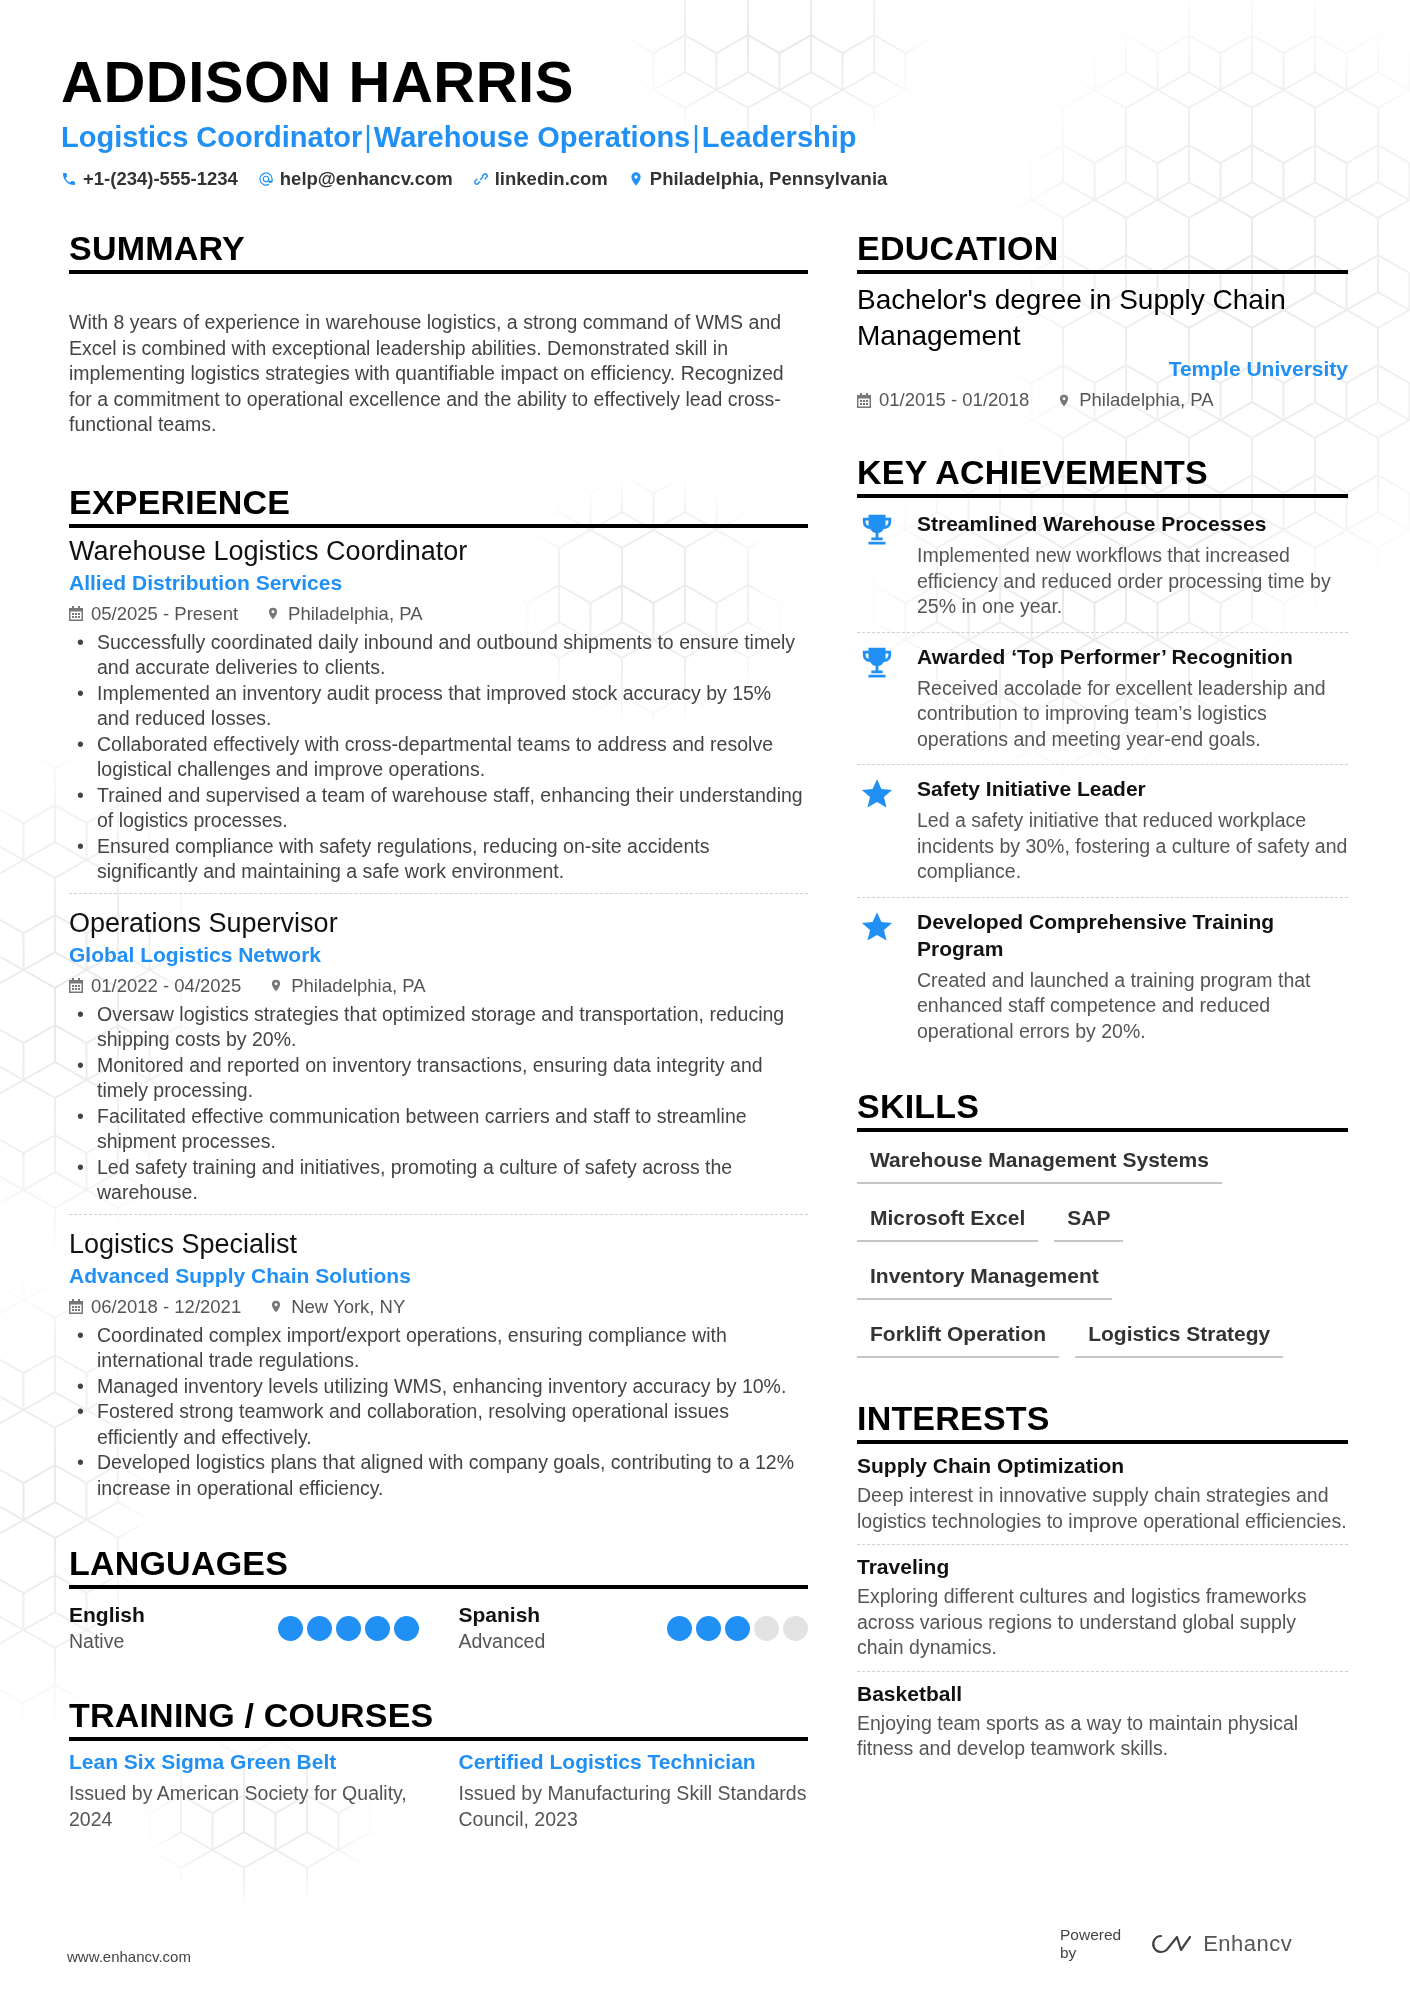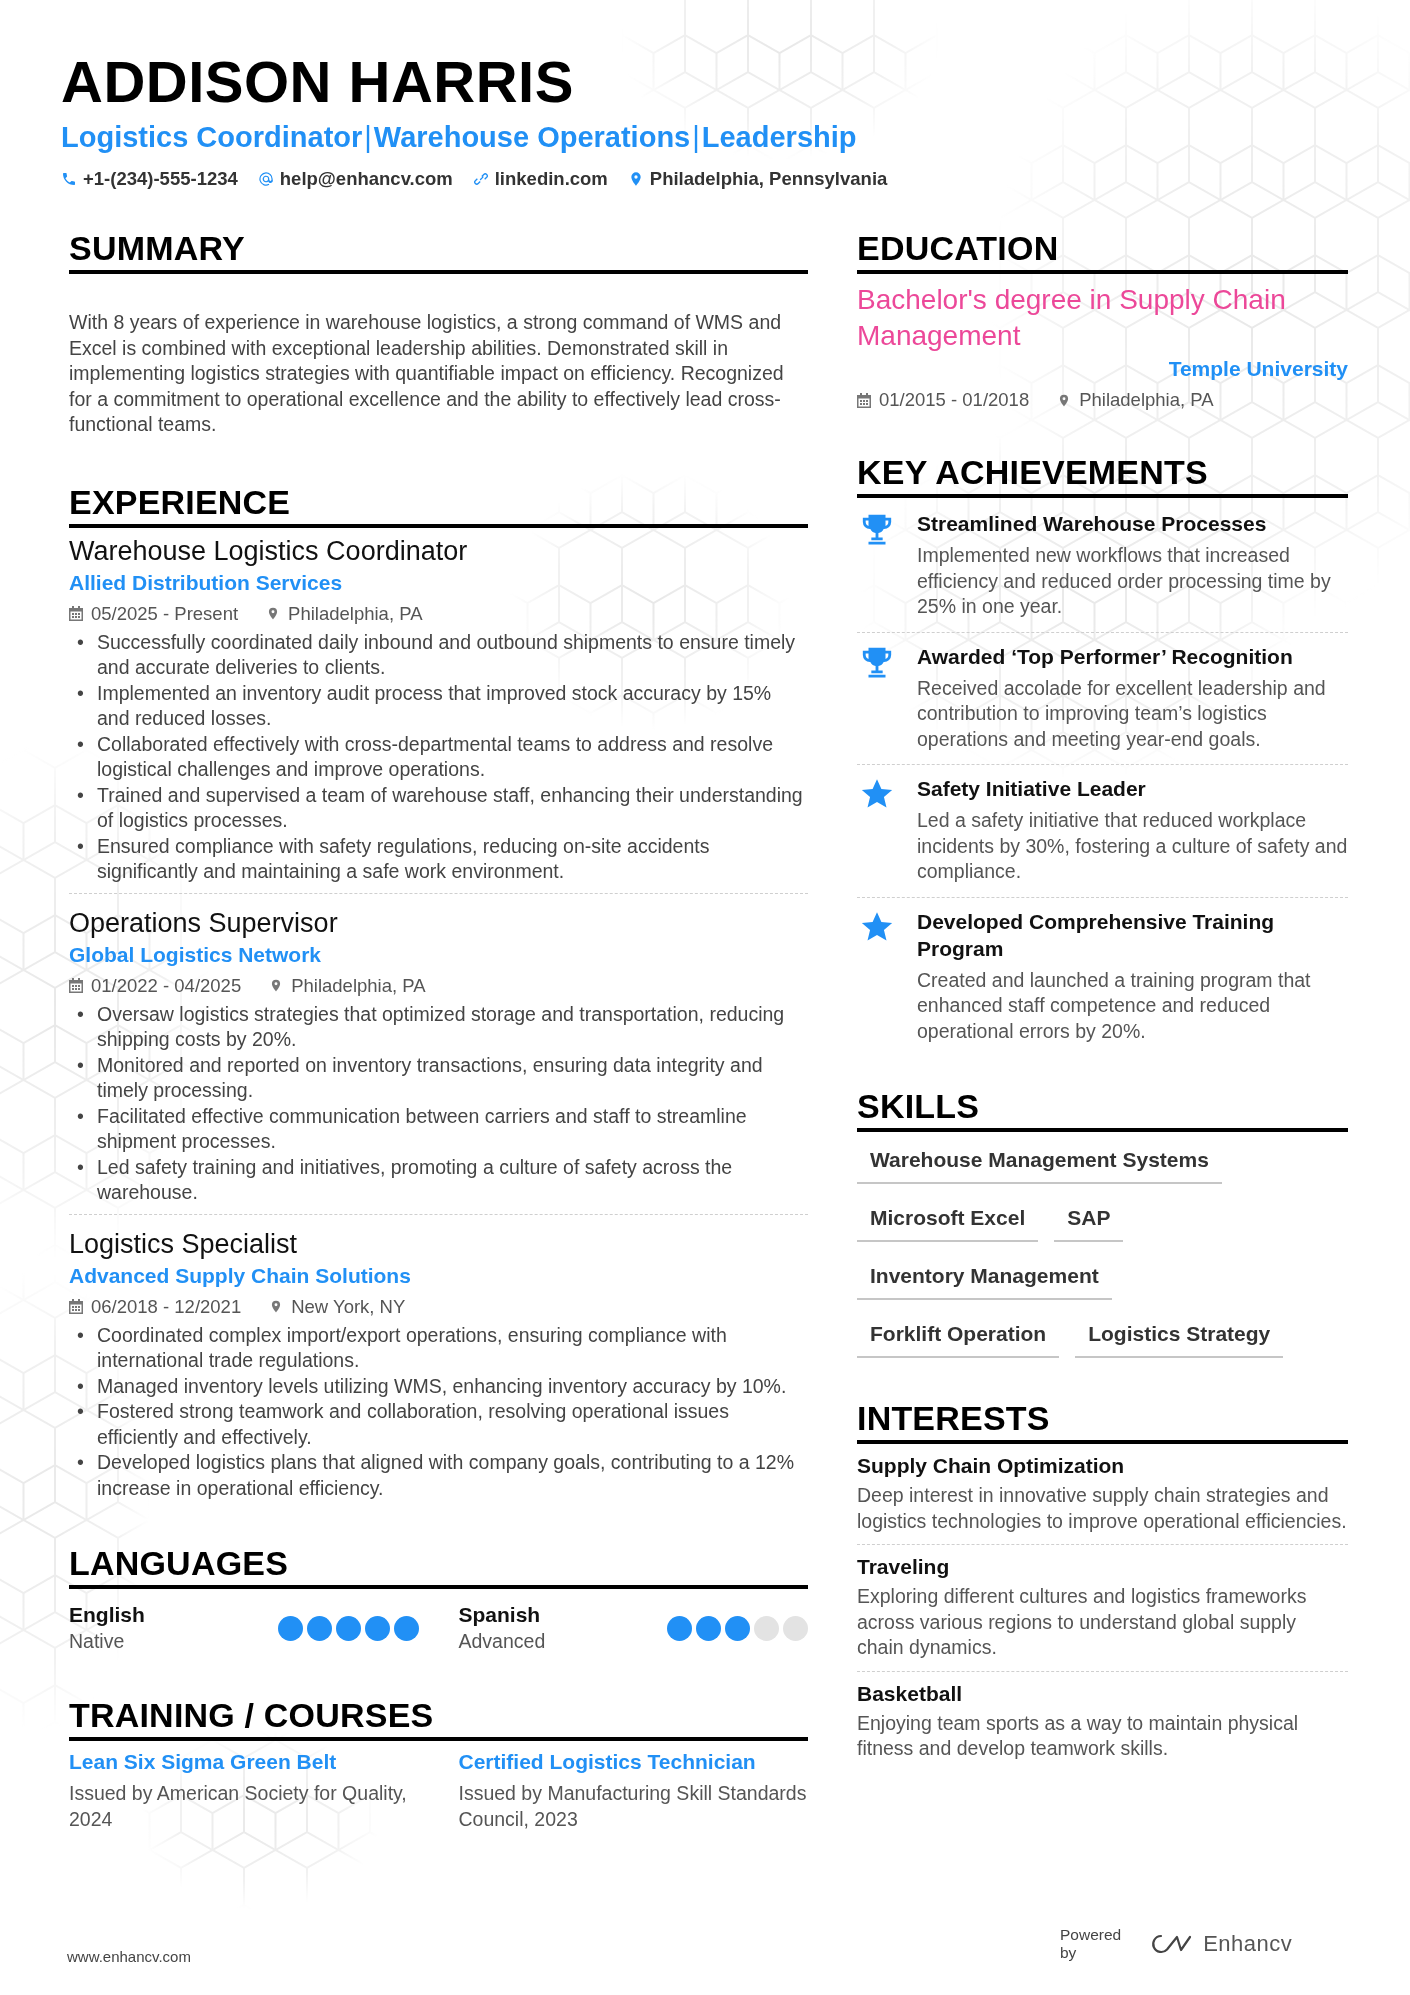--- a/index.html
+++ b/index.html
@@ -41,21 +41,21 @@
   .lang-level { font-size: 19.5px; color: #555; line-height: 27px; }
   .dots { display: flex; gap: 4px; }
   .dot { width: 25px; height: 25px; border-radius: 50%; background: #2190f5; }
   .dot.off { background: #e3e3e3; }
 
   .courses { display: flex; gap: 40px; }
   .course { flex: 1; }
   .course-title { font-size: 21px; font-weight: bold; color: #2190f5; line-height: 30px; }
   .course-desc { font-size: 19.5px; color: #555; line-height: 25.5px; margin-top: 4px; }
 
-  .edu-degree { font-size: 28px; color: #ec4899; line-height: 36px; }
+  .edu-degree { font-size: 28px; color: #000000; line-height: 36px; }
   .edu-school { font-size: 21px; font-weight: bold; color: #2190f5; line-height: 30px; text-align: right; }
 
   .ach { display: flex; gap: 20px; padding: 10px 0 12px; }
   .ach + .ach { border-top: 1.5px dashed #cfcfcf; }
   .ach-icon { width: 40px; flex: none; display: flex; justify-content: center; padding-top: 2px; }
   .ach-icon svg { width: 34px; height: 34px; fill: #2190f5; }
   .ach-title { font-size: 21px; font-weight: bold; color: #111; line-height: 27px; }
   .ach-desc { font-size: 19.5px; color: #555; line-height: 25.5px; margin-top: 6px; }
 
   .skills { display: flex; flex-wrap: wrap; column-gap: 16px; row-gap: 16px; }

